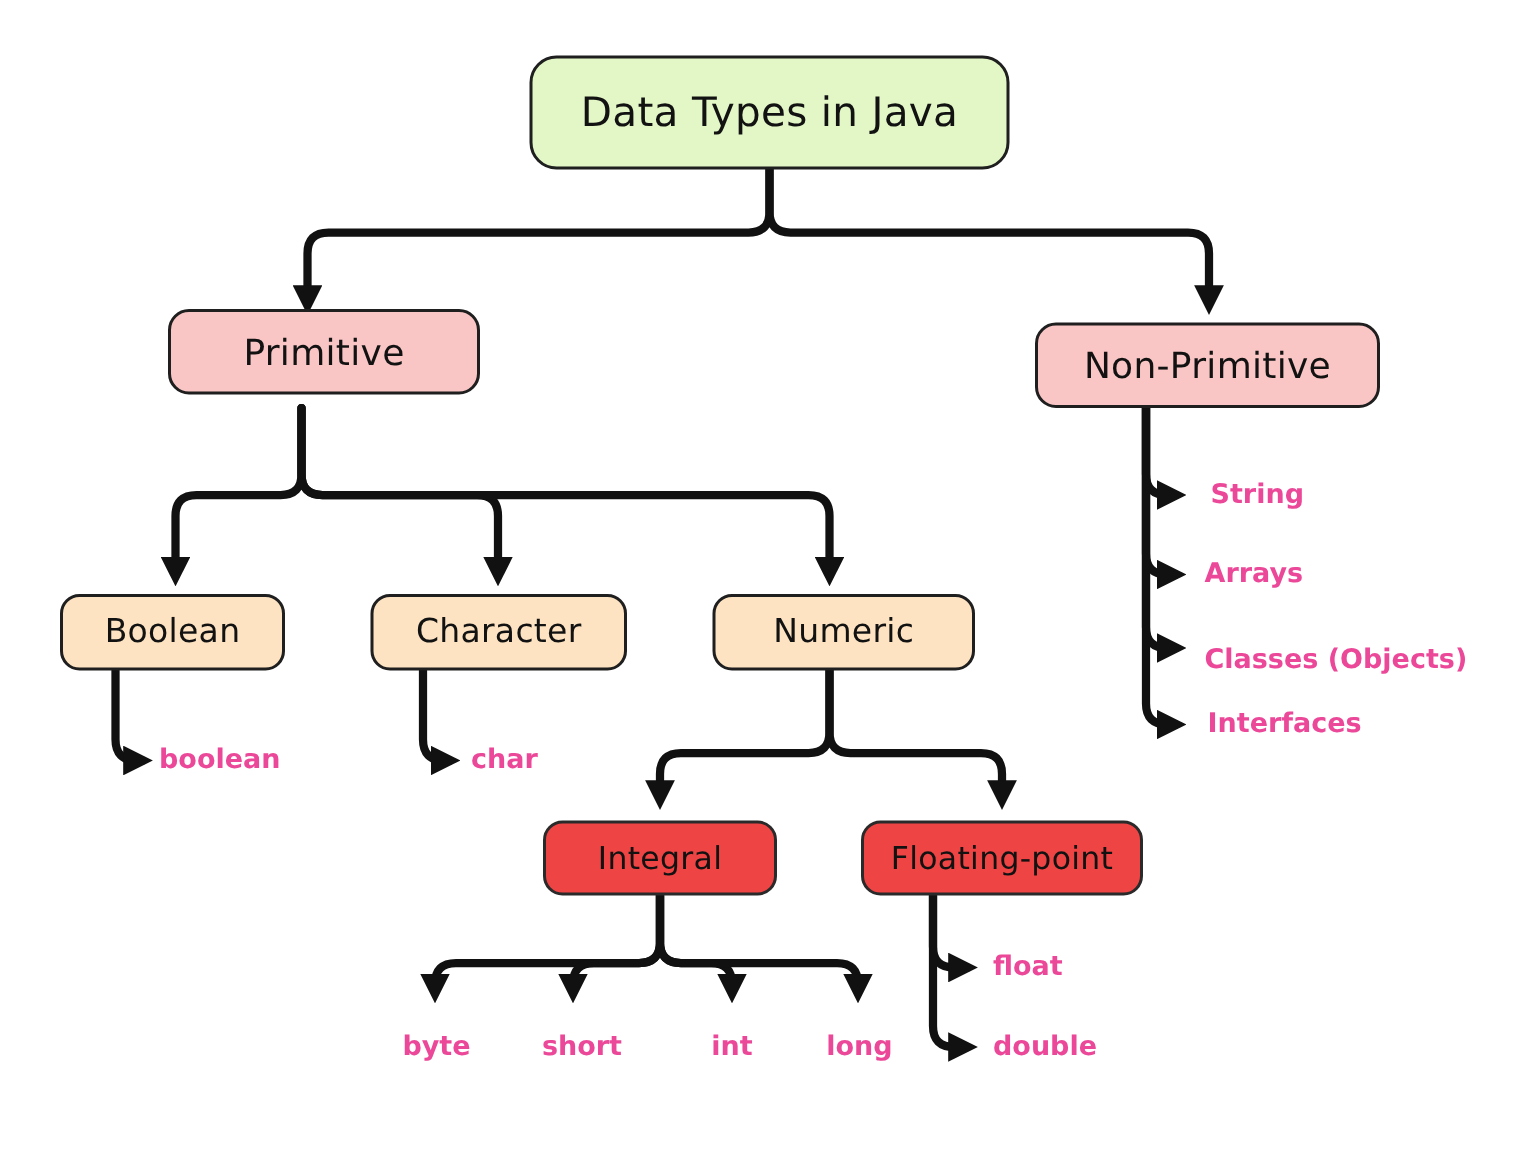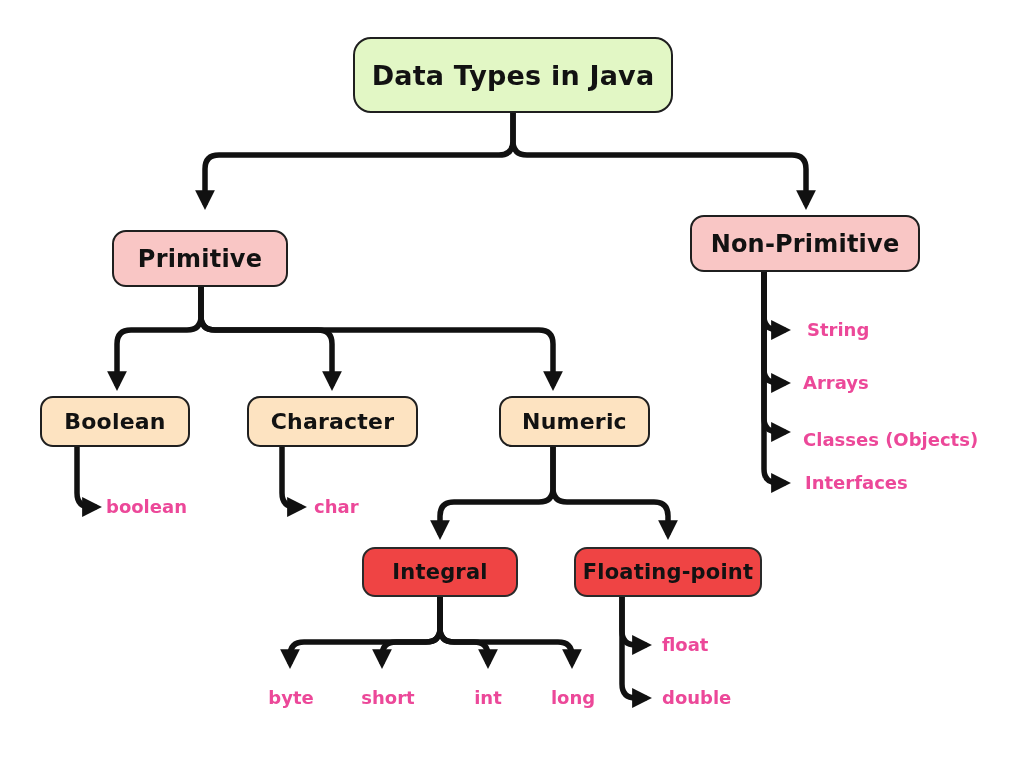--- a/index.html
+++ b/index.html
@@ -20,21 +20,21 @@
     left: 0; top: 0;
     width: 1024px;
     height: 768px;
   }
   .node {
     position: absolute;
     display: flex;
     align-items: center;
     justify-content: center;
     border: 2px solid #1f1f1f;
-    font-weight: 700;
+    font-weight: 400;
     color: #121212;
     box-sizing: border-box;
     letter-spacing: 0.2px;
     white-space: nowrap;
   }
   .root-node       { background: #e2f7c5; border-radius: 18px; font-size: 27px; }
   .category-node   { background: #f9c6c5; border-radius: 14px; font-size: 24px; }
   .subtype-node    { background: #fde3c1; border-radius: 13px; font-size: 22px; }
   .numgroup-node   { background: #ef4444; border-radius: 13px; font-size: 21px; border-color: #2a2a2a; }
   .leaf-label {
@@ -83,29 +83,29 @@
 
       <path d="M 764 272 V 316 Q 764 330 778 330 H 784" marker-end="url(#ah)"></path>
       <path d="M 764 272 V 369 Q 764 383 778 383 H 784" marker-end="url(#ah)"></path>
       <path d="M 764 272 V 418 Q 764 432 778 432 H 784" marker-end="url(#ah)"></path>
       <path d="M 764 272 V 469 Q 764 483 778 483 H 784" marker-end="url(#ah)"></path>
     </g>
   </svg>
 
   <div class="node root-node" style="left:353px; top:37px; width:320px; height:76px;">Data Types in Java</div>
 
-  <div class="node category-node" style="left:112px; top:230px; width:176px; height:57px;">Primitive</div>
+  <div class="node category-node" style="left:112px; top:206px; width:208px; height:57px;">Primitive</div>
 
   <div class="node category-node" style="left:690px; top:215px; width:230px; height:57px;">Non-Primitive</div>
 
   <div class="node subtype-node" style="left:40px; top:396px; width:150px; height:51px;">Boolean</div>
 
   <div class="node subtype-node" style="left:247px; top:396px; width:171px; height:51px;">Character</div>
 
-  <div class="node subtype-node" style="left:475px; top:396px; width:151px; height:51px;margin-left:24px;">Numeric</div>
+  <div class="node subtype-node" style="left:475px; top:396px; width:175px; height:51px;">Numeric</div>
 
   <div class="node numgroup-node" style="left:362px; top:547px; width:156px; height:50px;">Integral</div>
 
   <div class="node numgroup-node" style="left:574px; top:547px; width:188px; height:50px;">Floating-point</div>
 
   <div class="leaf-label" style="left:106px; top:507px;">boolean</div>
   <div class="leaf-label" style="left:314px; top:507px;">char</div>
 
   <div class="leaf-label centered" style="left:291px; top:698px;">byte</div>
   <div class="leaf-label centered" style="left:388px; top:698px;text-align:right;">short</div>

